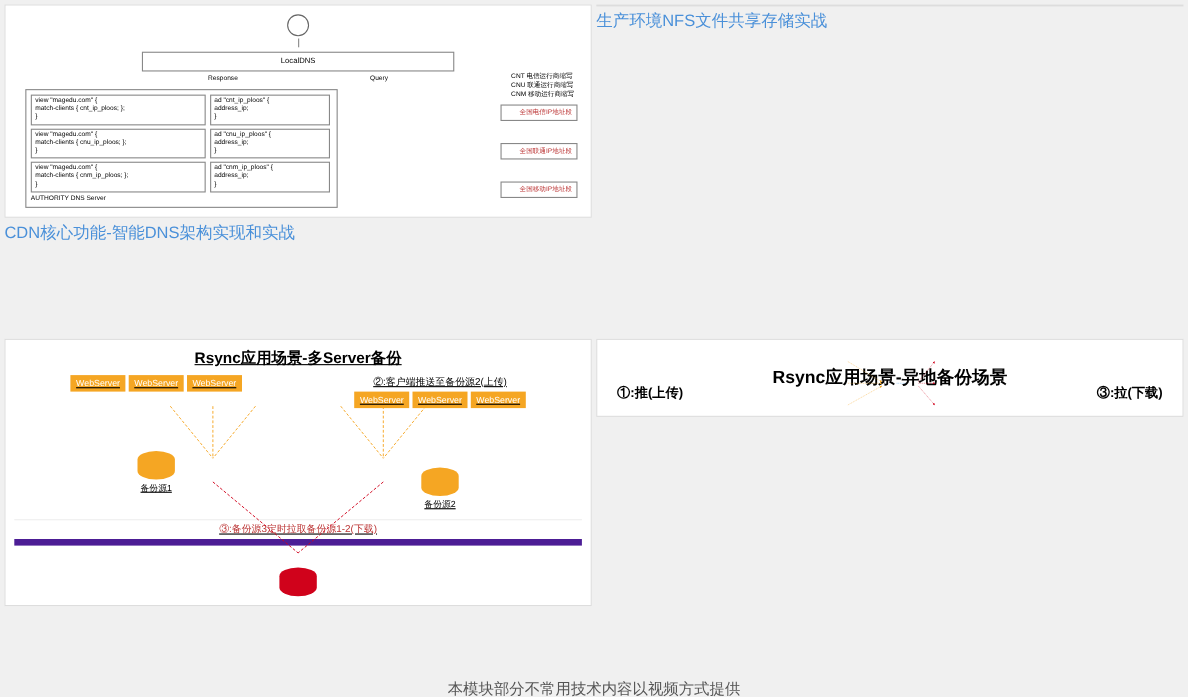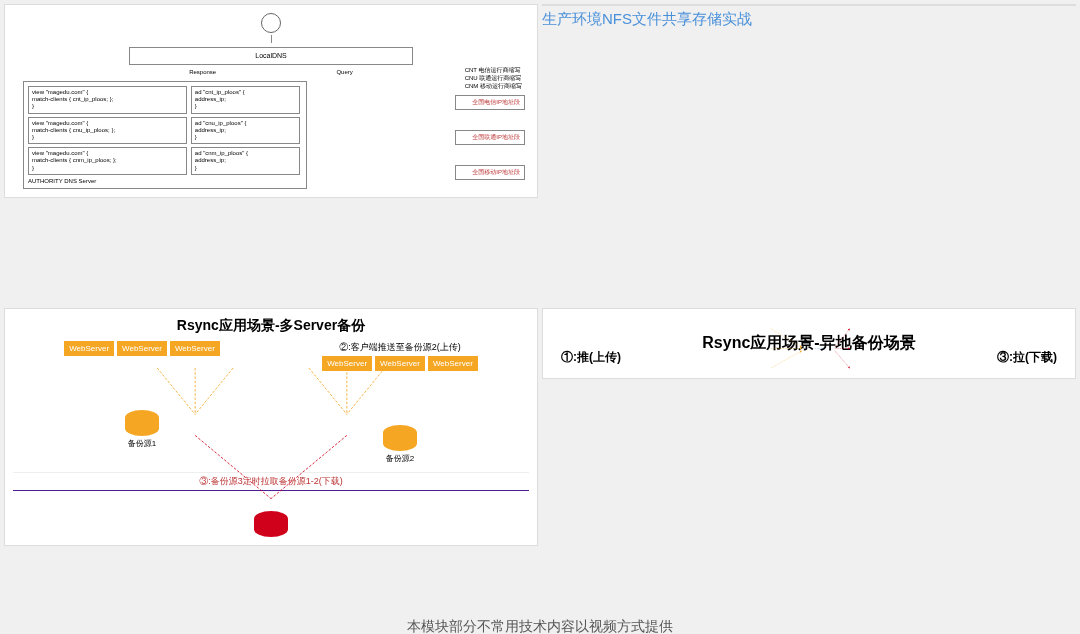--- a/index.html
+++ b/index.html
@@ -18,21 +18,21 @@
 .dns-cell{border:1px solid #888;padding:2px 3px;font-size:6px;line-height:1.2;background:#fff;}
 .dns-label{font-size:6px;margin-top:2px;}
 .right-items{position:absolute;right:12px;top:90px;}
 .right-item{border:1px solid #888;font-size:6px;padding:2px 4px;margin-bottom:20px;color:#b33;width:70px;text-align:right;}
 .top-right-text{position:absolute;right:15px;top:62px;font-size:6px;line-height:1.3;}
 
 
 .p2{font-size:6px;position:relative;}
 
 
-.p3{padding:8px;}
+.p3{padding:8px;text-decoration:underline;}
 .p3-title{text-align:center;font-weight:bold;font-size:14px;margin-bottom:6px;}
 .subt{font-size:9px;text-align:center;margin-bottom:2px;}
 .serverrow{display:flex;justify-content:center;gap:3px;margin-bottom:8px;}
 .webserver{background:#f5a623;color:#fff;font-size:8px;padding:3px 5px;}
 .db-cyl{width:34px;height:26px;background:#f5a623;border-radius:50%/30%;margin:0 auto;position:relative;}
 .db-cyl.red{background:#d0021b;}
 .db-lbl{text-align:center;font-size:8px;margin-top:2px;}
 .p3-cols{display:flex;justify-content:space-around;}
 .p3-col{width:42%;text-align:center;}
 .svgback{position:absolute;top:0;left:0;width:100%;height:100%;pointer-events:none;}
@@ -86,20 +86,21 @@
 }</div>
           </div>
     <div class="dns-label">AUTHORITY DNS Server</div>
   </div>
   <div class="right-items">
     <div class="right-item">全国电信IP地址段</div>
     <div class="right-item">全国联通IP地址段</div>
     <div class="right-item">全国移动IP地址段</div>
   </div>
 </div>
+<div class="caption">CDN核心功能-智能DNS架构实现和实战</div>
 </div>
 
 <div>
 <div class="panel p2">
   
   
   
   
   
   
@@ -154,21 +155,21 @@
       <div class="serverrow">
         <div class="webserver">WebServer</div>
         <div class="webserver">WebServer</div>
         <div class="webserver">WebServer</div>
       </div>
       <div style="height:46px;"></div>
       <div class="db-cyl"></div>
       <div class="db-lbl">备份源2</div>
     </div>
   </div>
-  <div class="subt" style="margin-top:8px;color:#b33;border-bottom:1px solid #4c1d95;border-top:1px solid #eee;padding:2px;">③:备份源3定时拉取备份源1-2(下载)</div>
+  <div class="subt" style="margin-top:8px;color:#b33;border-bottom:6px solid #4c1d95;border-top:1px solid #eee;padding:2px;">③:备份源3定时拉取备份源1-2(下载)</div>
   <div style="height:18px;"></div>
   <div class="db-cyl red"></div>
 </div>
 </div>
 
 <div>
 <div class="panel p4">
   <svg class="svgback" viewBox="0 0 530 280">
     <defs>
             <marker id="ar" markerWidth="6" markerHeight="6" refX="5" refY="3" orient="auto">

